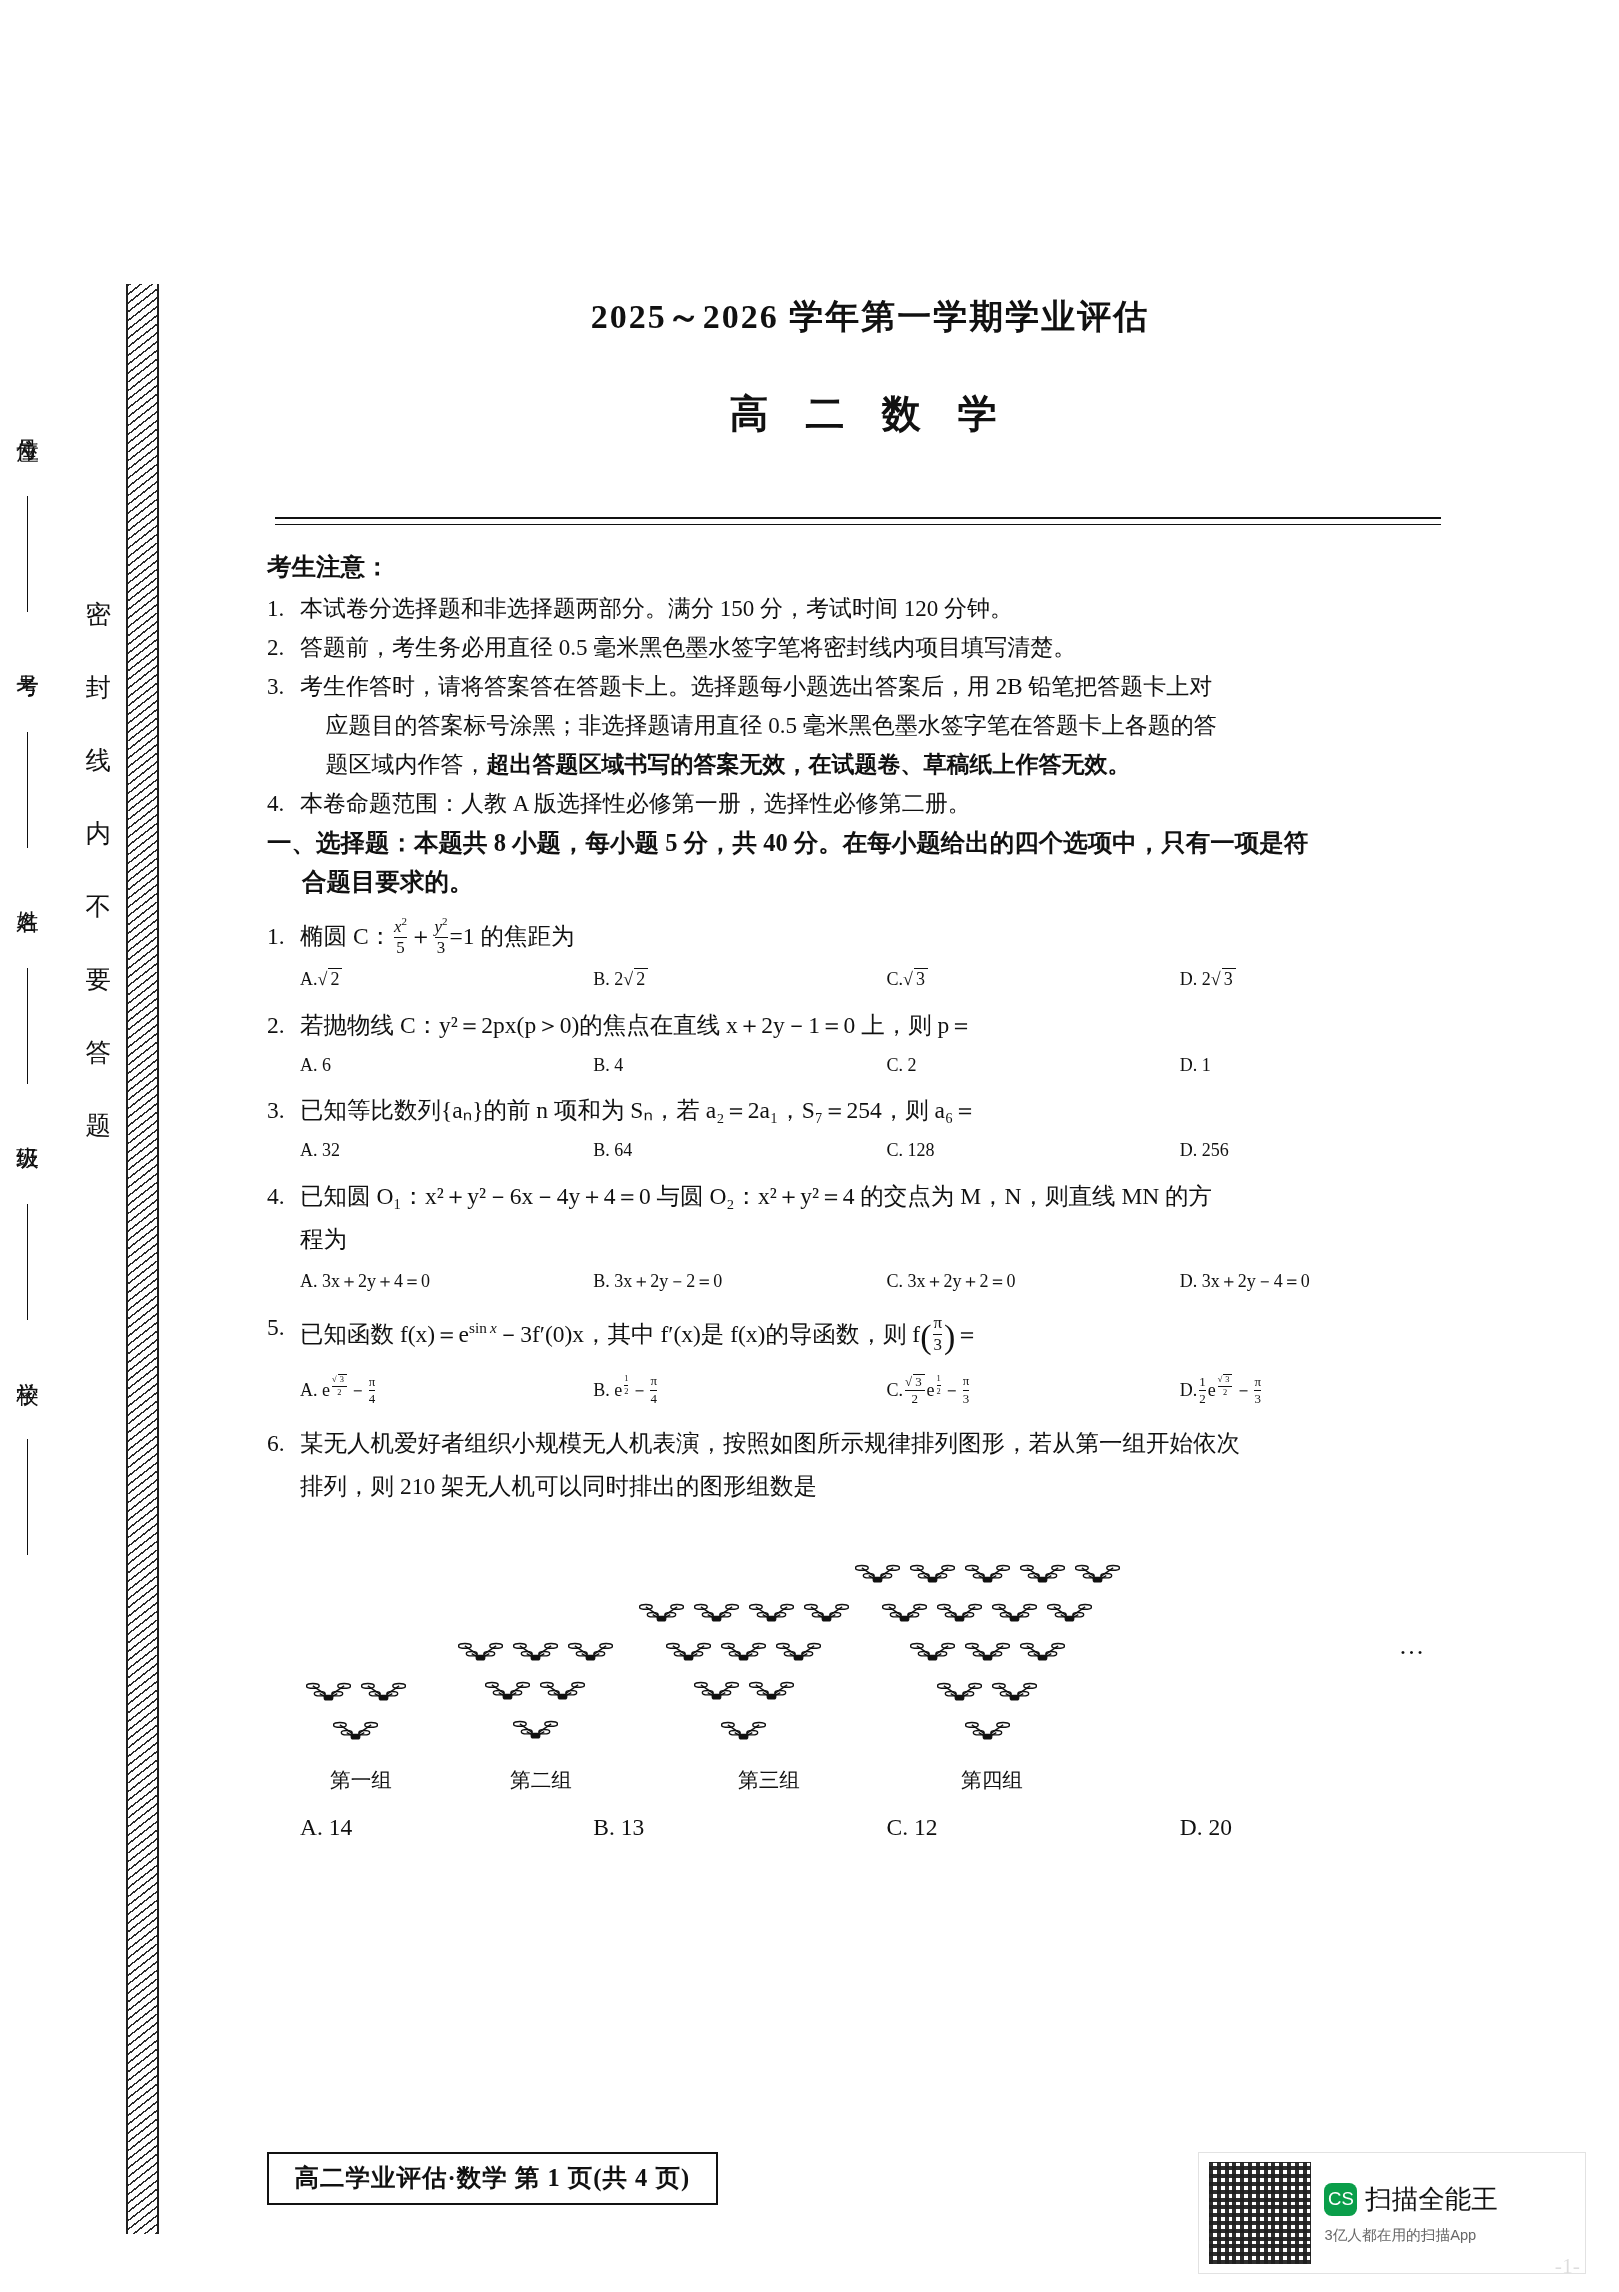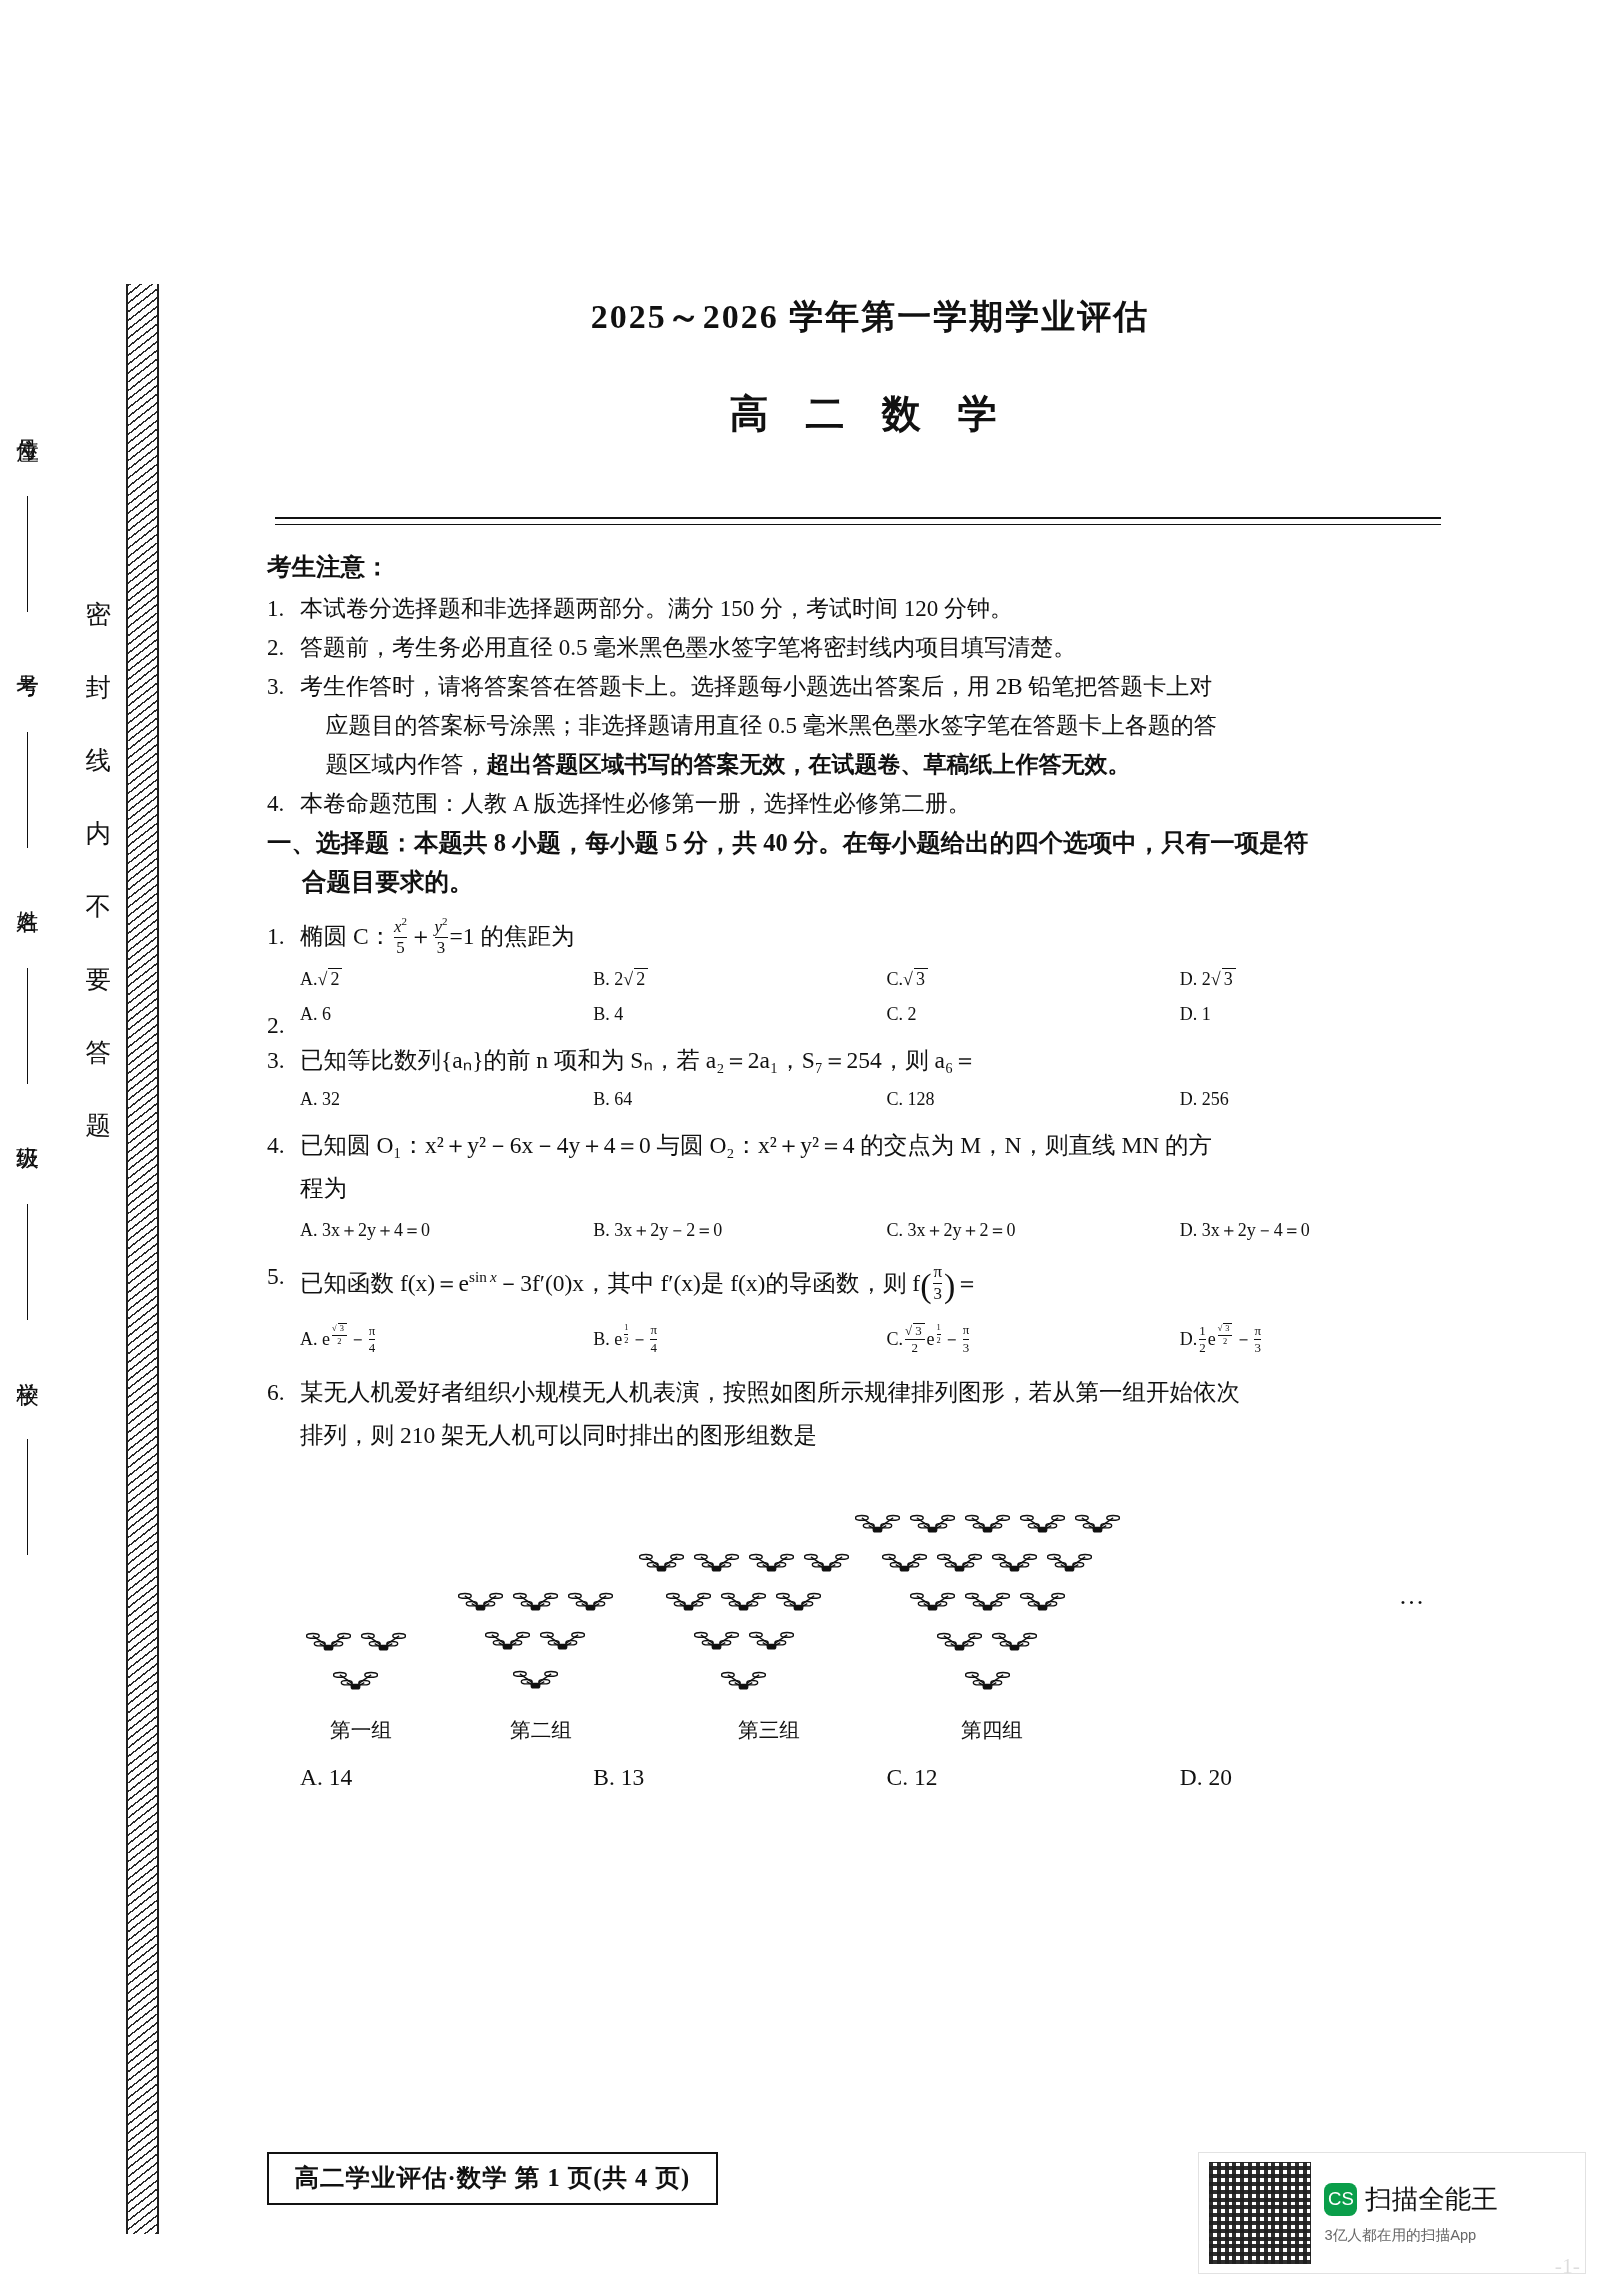--- a/index.html
+++ b/index.html
@@ -393,20 +393,21 @@
     </div>
     <div class="opts">
       <div class="opt">A.<span class="rad">√</span><span class="sqrt">2</span></div>
       <div class="opt">B. 2<span class="rad">√</span><span class="sqrt">2</span></div>
       <div class="opt">C.<span class="rad">√</span><span class="sqrt">3</span></div>
       <div class="opt">D. 2<span class="rad">√</span><span class="sqrt">3</span></div>
     </div>
 
     <div class="q">
       <span class="qn">2.</span>
+      <span>若抛物线 C：y²＝2px(p＞0)的焦点在直线 x＋2y－1＝0 上，则 p＝</span>
     </div>
     <div class="opts">
       <div class="opt"><span>A.</span> <span>6</span></div>
       <div class="opt"><span>B.</span> <span>4</span></div>
       <div class="opt"><span>C.</span> <span>2</span></div>
       <div class="opt"><span>D.</span> <span>1</span></div>
     </div>
 
     <div class="q">
       <span class="qn">3.</span>

